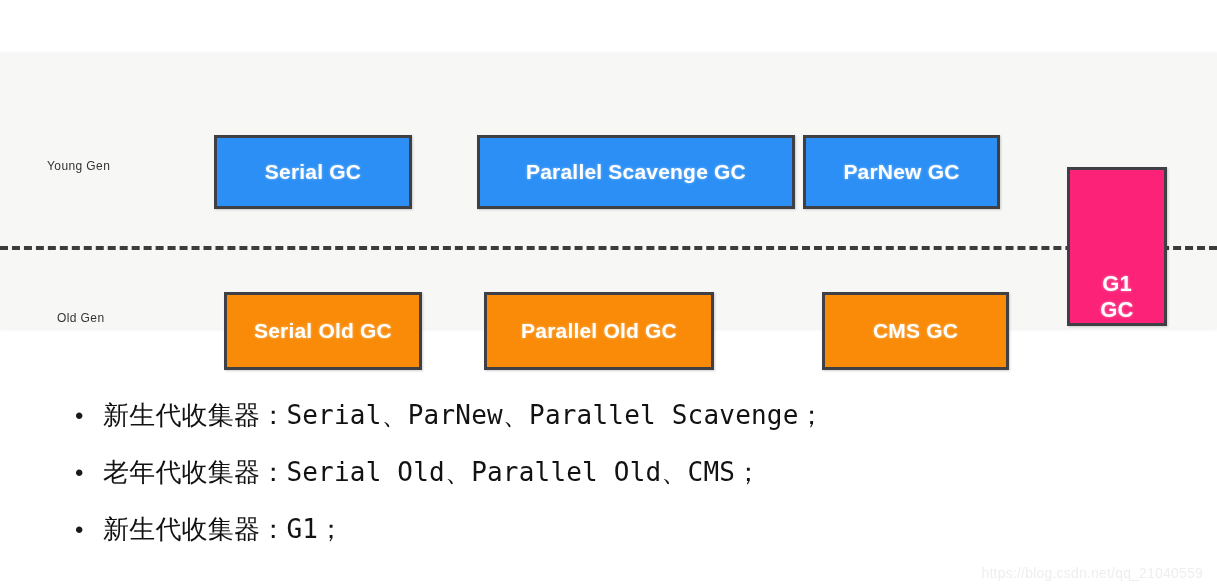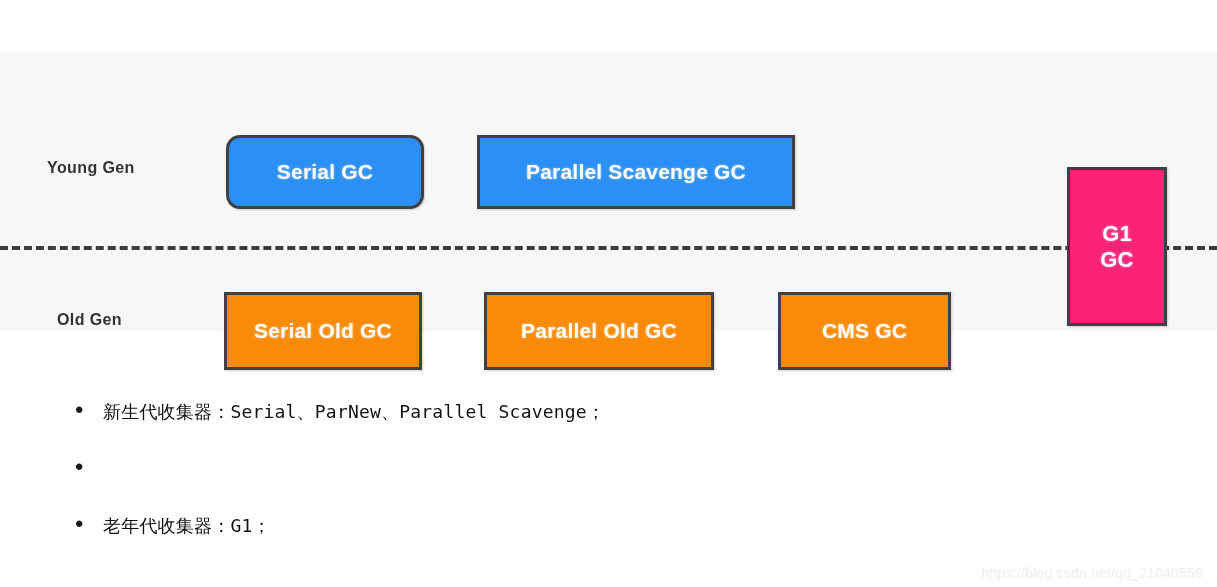--- a/index.html
+++ b/index.html
@@ -34,22 +34,22 @@
     width: 1217px;
     height: 0;
     border-top: 4px dashed #3c3c3c;
     z-index: 1;
   }
 
   
   .gen-label {
     position: absolute;
     font-family: "Liberation Sans", sans-serif;
-    font-weight: bold;
-    font-size: 16px;
+    font-weight: normal;
+    font-size: 12px;
     color: #333333;
     letter-spacing: 0.4px;
     white-space: nowrap;
   }
   #label-young-gen { left: 47px; top: 106px; }
   #label-old-gen   { left: 57px; top: 258px; }
 
   
   .gc-box {
     position: absolute;
@@ -63,31 +63,31 @@
     font-weight: bold;
     font-size: 21px;
     color: #ffffff;
     text-shadow: 0 0 3px rgba(255,255,255,0.45);
     letter-spacing: 0.2px;
     z-index: 2;
     box-shadow: 1px 1px 2px rgba(0,0,0,0.18);
   }
   .gc-box.young { background: #2b8ff5; }
   .gc-box.old   { background: #fa8b08; }
-  .gc-box.whole { background: #fb2278; line-height: 1.18; }
+  .gc-box.whole { background: #fb2278; line-height: 1.18; align-items: flex-end; }
 
   
-  #box-serial-gc            { left: 226px; top:  82px; width: 198px; height: 74px; border-radius: 14px; }
+  #box-serial-gc            { left: 214px; top:  82px; width: 198px; height: 74px; }
   #box-parallel-scavenge-gc { left: 477px; top:  82px; width: 318px; height: 74px; }
   #box-parnew-gc            { left: 803px; top:  82px; width: 197px; height: 74px; }
 
   
   #box-serial-old-gc   { left: 224px; top: 239px; width: 198px; height: 78px; }
   #box-parallel-old-gc { left: 484px; top: 239px; width: 230px; height: 78px; }
-  #box-cms-gc          { left: 778px; top: 239px; width: 173px; height: 78px; }
+  #box-cms-gc          { left: 822px; top: 239px; width: 187px; height: 78px; }
 
   
   #box-g1-gc { left: 1067px; top: 114px; width: 100px; height: 159px; font-size: 22px; }
 
   
   #bullet-list {
     position: absolute;
     left: 0;
     top: 398px;
     width: 1217px;
@@ -99,21 +99,21 @@
   }
   .bullet-dot {
     width: 28px;
     margin-left: 75px;
     font-size: 24px;
     color: #1a1a1a;
     line-height: 1;
   }
   .bullet-text {
     font-family: "DejaVu Sans Mono", "Liberation Mono", monospace;
-    font-size: 18px;
+    font-size: 26px;
     color: #121212;
     white-space: pre;
     letter-spacing: 0.2px;
   }
 
   
   #watermark {
     position: absolute;
     right: 14px;
     bottom: 6px;
@@ -132,20 +132,21 @@
   <div id="generation-divider"></div>
 
   <div class="gen-label" id="label-young-gen">Young Gen</div>
 
   <div class="gen-label" id="label-old-gen">Old Gen</div>
 
   <div class="gc-box young" id="box-serial-gc">Serial GC</div>
 
   <div class="gc-box young" id="box-parallel-scavenge-gc">Parallel Scavenge GC</div>
 
+  <div class="gc-box young" id="box-parnew-gc">ParNew GC</div>
 
   <div class="gc-box old" id="box-serial-old-gc">Serial Old GC</div>
 
   <div class="gc-box old" id="box-parallel-old-gc">Parallel Old GC</div>
 
   <div class="gc-box old" id="box-cms-gc">CMS GC</div>
 
   <div class="gc-box whole" id="box-g1-gc">
     <div>
       <div>G1</div>
@@ -157,22 +158,23 @@
 
 <div id="bullet-list">
 
   <div class="bullet-row">
     <span class="bullet-dot">•</span>
     <span class="bullet-text">新生代收集器：Serial、ParNew、Parallel Scavenge；</span>
   </div>
 
   <div class="bullet-row">
     <span class="bullet-dot">•</span>
+    <span class="bullet-text">老年代收集器：Serial Old、Parallel Old、CMS；</span>
   </div>
 
   <div class="bullet-row">
     <span class="bullet-dot">•</span>
-    <span class="bullet-text">老年代收集器：G1；</span>
+    <span class="bullet-text">新生代收集器：G1；</span>
   </div>
 
 </div>
 
 <div id="watermark">https://blog.csdn.net/qq_21040559</div>
 
 </body></html>

